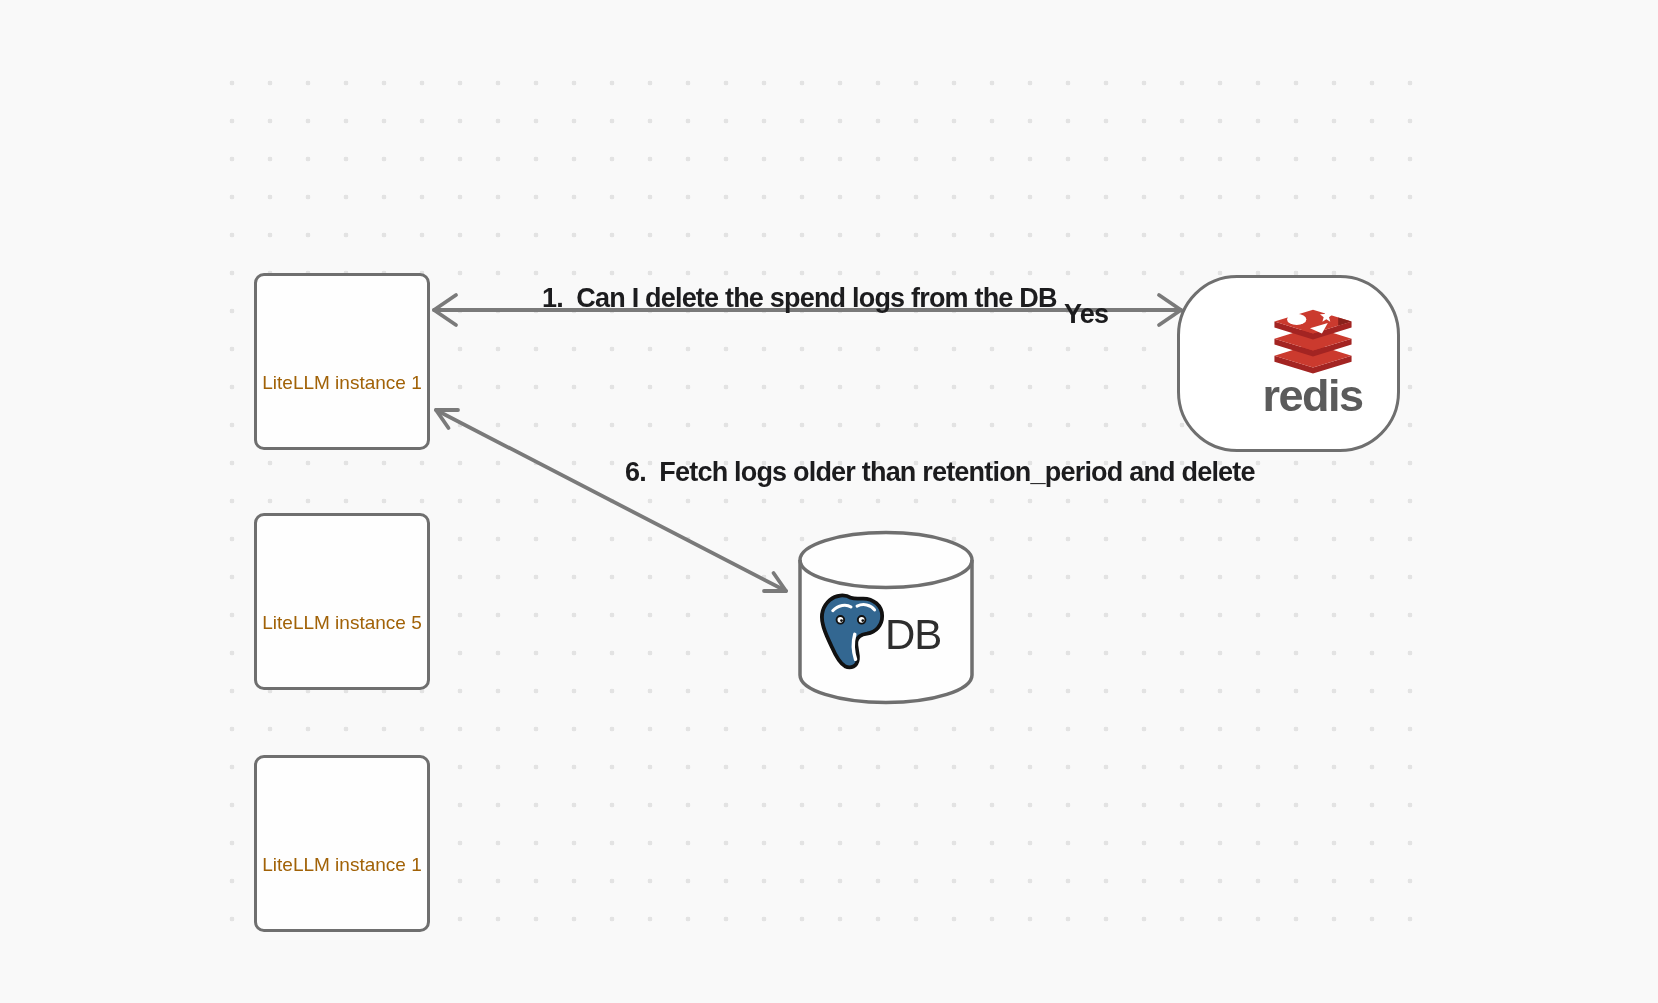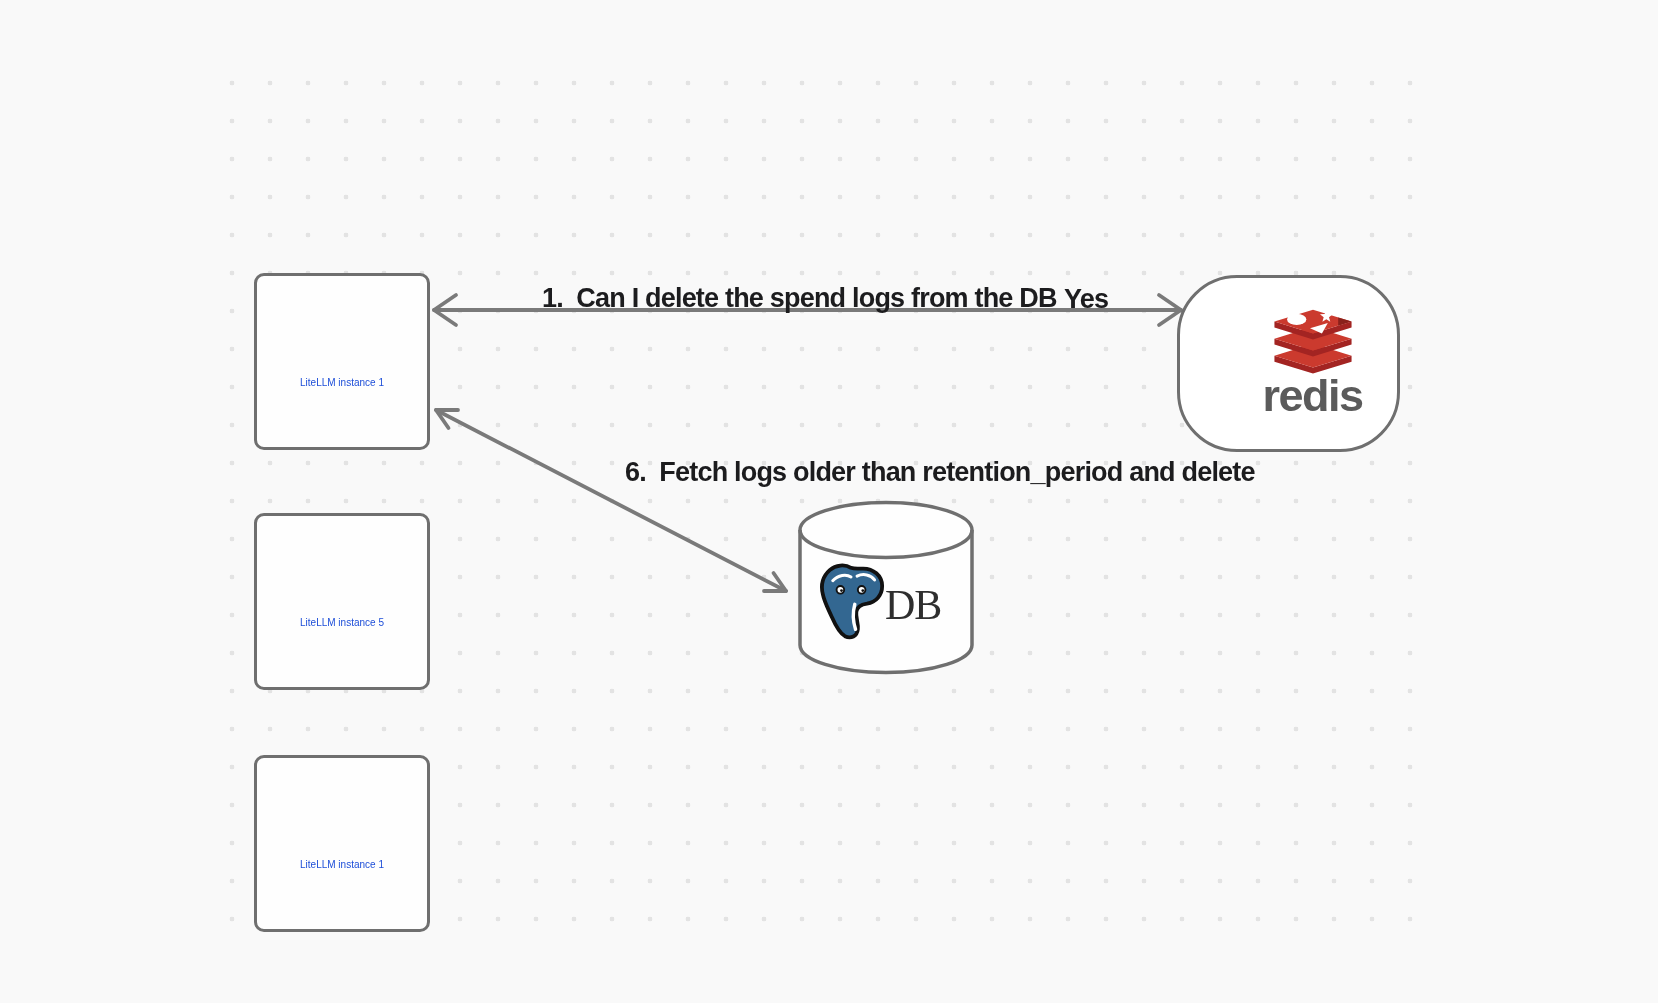--- a/index.html
+++ b/index.html
@@ -19,44 +19,44 @@
   .arrows{position:absolute;left:0;top:0;width:1658px;height:1003px;}
   .node-box{
     position:absolute;width:176px;height:177px;
     border:3px solid #6f6f6f;border-radius:10px;background:#fefefe;
     display:flex;align-items:center;justify-content:center;
     box-sizing:border-box;
   }
   #box1{left:254px;top:273px;}
   #box2{left:254px;top:513px;}
   #box3{left:254px;top:755px;}
-  .node-box .lbl{font-size:10px;color:#1d4ed8;margin-top:42px;}
+  .node-box .lbl{font-size:19px;color:#a16207;margin-top:42px;}
   .redis-node{
     position:absolute;left:1177px;top:275px;width:223px;height:177px;
     border:3px solid #6f6f6f;border-radius:60px;background:#ffffff;
     box-sizing:border-box;
     display:flex;flex-direction:column;align-items:center;justify-content:center;padding-left:48px;
   }
   .redis-word{
     font-size:45px;font-weight:700;color:#5b5b5b;letter-spacing:-1.5px;
     line-height:1;margin-top:-2px;
   }
-  .cylinder{position:absolute;left:797px;top:499px;width:178px;height:177px;font-family:Liberation Serif, serif;}
+  .cylinder{position:absolute;left:797px;top:529px;width:178px;height:177px;}
   .cylinder .shape{position:absolute;left:0;top:0;}
   .cylinder .pg{position:absolute;left:16px;top:63px;}
   .db-label{
     position:absolute;left:88px;top:85px;
     font-size:42px;font-weight:500;color:#2e2e2e;letter-spacing:-1px;line-height:1;
   }
   .edge-label{
     position:absolute;font-weight:700;font-size:27px;letter-spacing:-0.8px;
     color:#1c1c1e;white-space:pre;line-height:1.1;margin-left:40px;
   }
   #edge1-label{left:502px;top:284px;}
-  #edge1-response{left:1024px;top:285px;}
+  #edge1-response{left:1024px;top:300px;}
   #edge2-label{left:585px;top:458px;}
 </style>
 </head>
 <body>
 
 <div class="canvas">
 
   <div class="dots"></div>
 
   <svg class="arrows" viewBox="0 0 1658 1003" fill="none">

